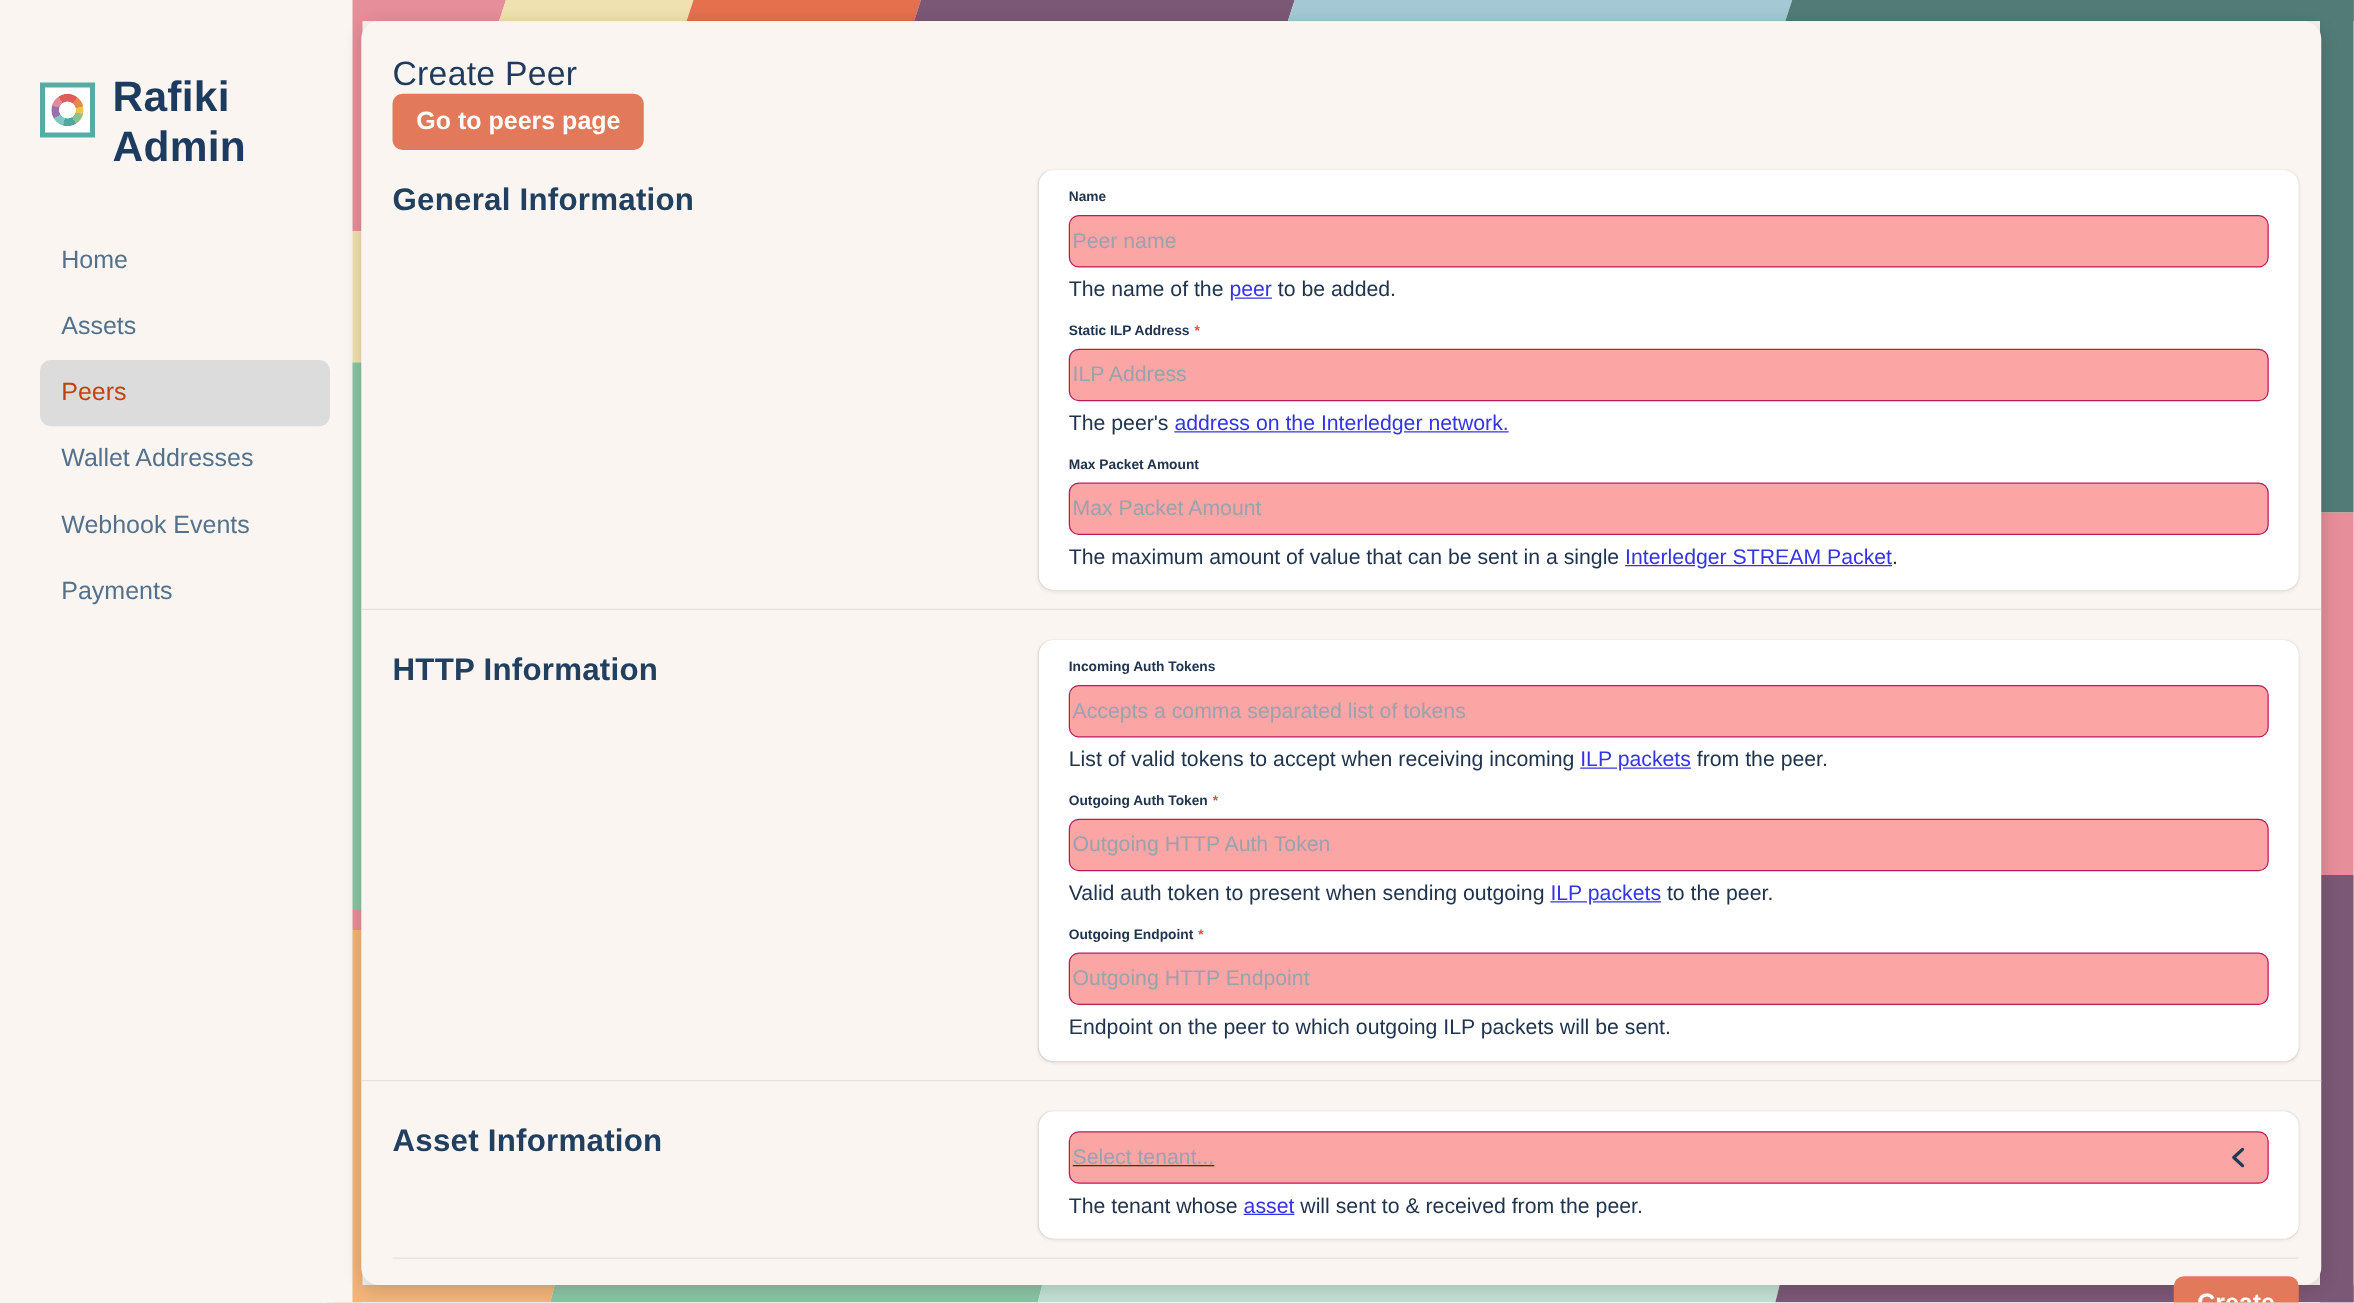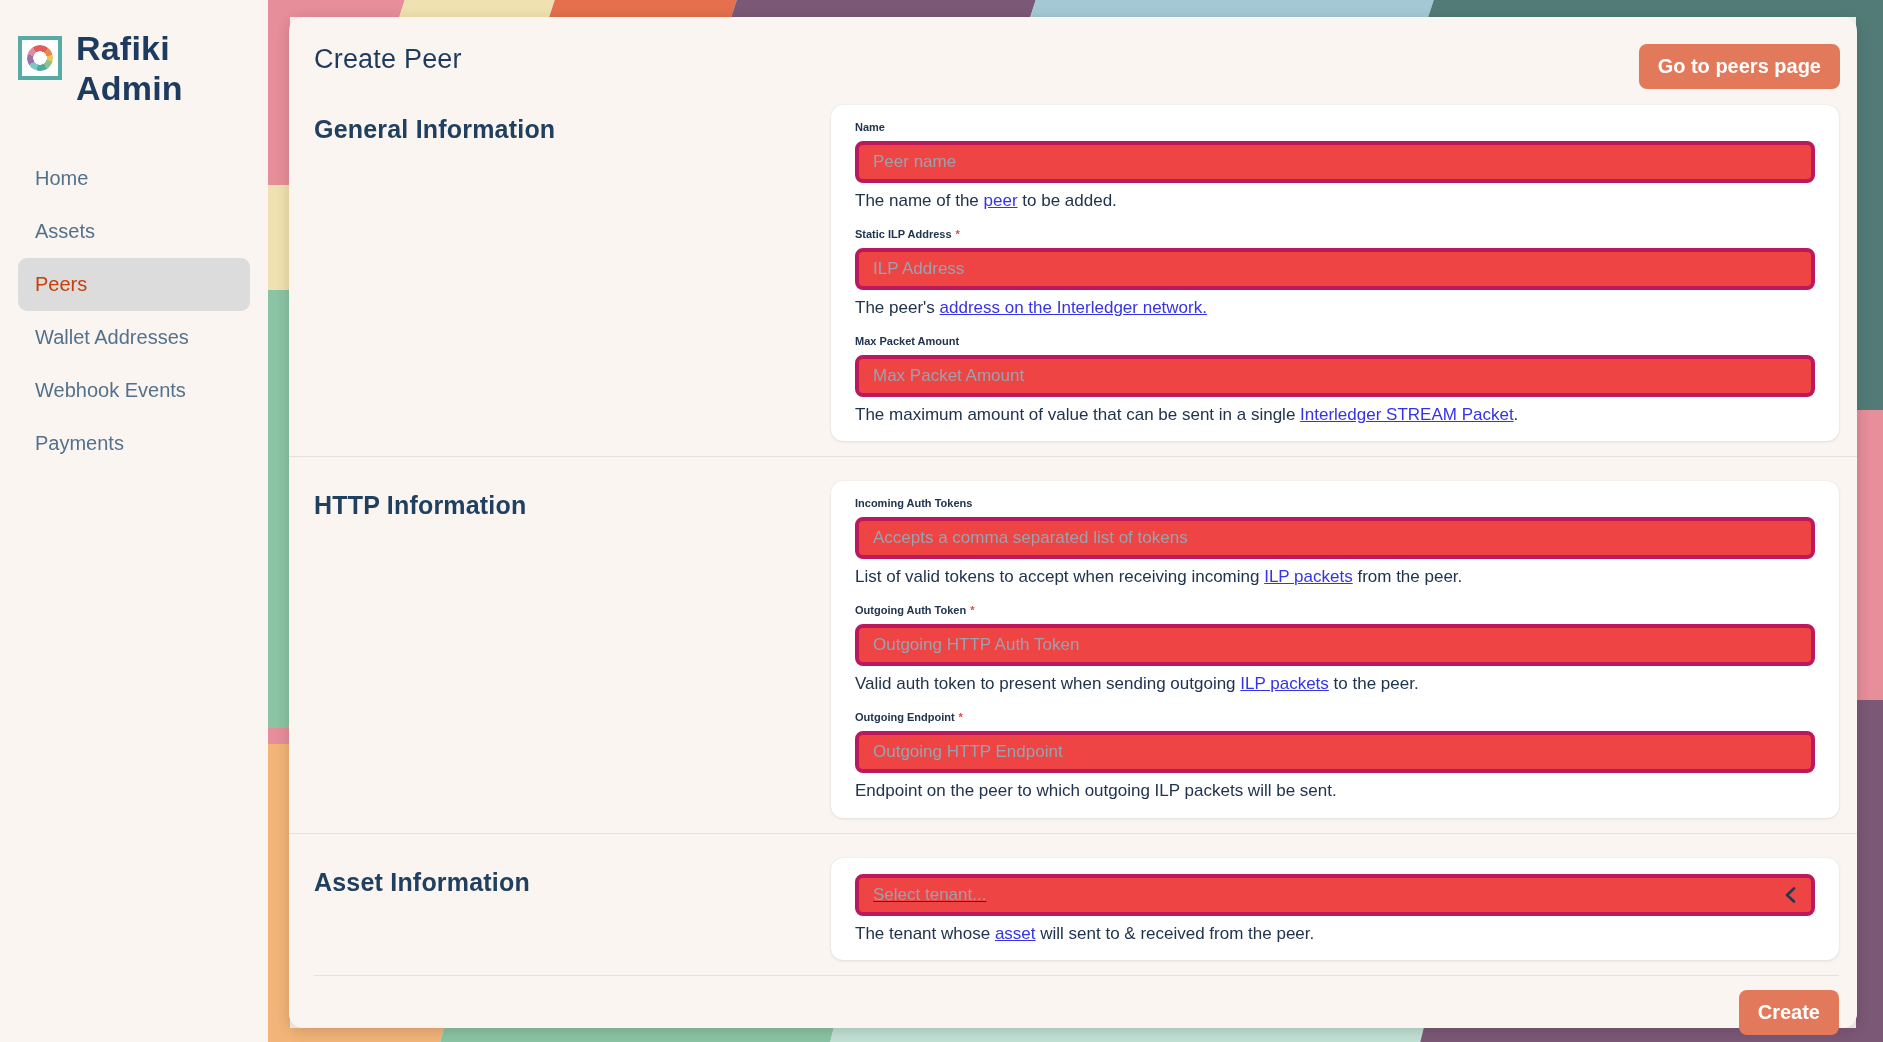--- a/index.html
+++ b/index.html
@@ -15,22 +15,22 @@
   .bg-top { position: absolute; left: 260px; top: 0; right: 0; height: 17px; display: flex; overflow: hidden; }
   .bg-top span { transform: skewX(-18deg); height: 100%; flex: 0 0 auto; }
   .bg-bottom { position: absolute; left: 260px; bottom: 0; right: 0; height: 14px; display: flex; overflow: hidden; }
   .bg-bottom span { transform: skewX(-14deg); height: 100%; flex: 0 0 auto; }
   .bg-left { position: absolute; left: 266px; top: 0; width: 24px; height: 1042px; }
   .bg-left div { width: 100%; }
   .bg-right { position: absolute; right: 0; top: 0; width: 27px; height: 1042px; }
   .bg-right div { width: 100%; }
   
   .sidebar {
-    position: absolute; left: 0; top: 0; width: 268px; height: 1042px;
-    background: #faf5f0; z-index: 2; padding: 28px 18px 0 18px;
+    position: absolute; left: 14px; top: 0; width: 268px; height: 1042px;
+    background: #faf5f0; z-index: 2; padding: 58px 18px 0 18px;
   }
   .brand { display: flex; gap: 14px; align-items: flex-start; }
   .logo-box {
     width: 44px; height: 44px; background: #ffffff;
     border: 4px solid #56aca5; display: flex; align-items: center; justify-content: center;
     flex: 0 0 auto; margin-top: 8px;
   }
   .logo-ring {
     width: 26px; height: 26px; border-radius: 50%;
     background: conic-gradient(#e25c5c 0 38deg,#e8884f 38deg 76deg,#eec44f 76deg 106deg,#8cc08c 106deg 148deg,#4fa89f 148deg 196deg,#7ec8c0 196deg 238deg,#9a6fae 238deg 286deg,#e28aa0 286deg 326deg,#e25c5c 326deg 360deg);
@@ -49,20 +49,21 @@
   
   .main-card {
     position: absolute; left: 289px; top: 17px; width: 1568px; height: 1011px;
     background: #faf5f1; border-radius: 14px; z-index: 2;
     box-shadow: 0 3px 14px rgba(40,30,30,.18);
     padding: 0;
   }
   .card-header {
     display: flex; justify-content: space-between; align-items: flex-start;
     padding: 27px 17px 8px 25px;
+    flex-direction: column;
   }
   .page-title { font-size: 27px; color: #1e3a5c; font-weight: 400; letter-spacing: .2px; }
   .btn {
     background: #e2795a; color: #fff; border: none; border-radius: 8px;
     font-family: inherit; font-size: 20px; font-weight: 600; cursor: pointer;
     padding: 11px 19px; line-height: 1.15;
   }
   .section { display: flex; align-items: flex-start; padding: 8px 18px 15px 25px; }
   .section + .section, .card-footer { border-top: 1px solid #e6e1da; }
   .section-heading {
@@ -74,22 +75,22 @@
     flex: 1 1 auto; background: #ffffff; border-radius: 12px;
     box-shadow: 0 1px 3px rgba(60,50,45,.10), 0 0 1px rgba(60,50,45,.12);
     padding: 16px 24px 15px 24px;
   }
   .section + .section .panel { margin-top: 16px; }
   .field { margin-bottom: 16px; }
   .field:last-child { margin-bottom: 0; }
   .field-label { font-size: 11px; font-weight: 700; color: #20344e; margin-bottom: 8px; }
   .req-star { color: #e04b44; margin-left: 4px; font-weight: 700; }
   .text-input {
-    width: 100%; height: 42px; border: 4px solid #be185d; border-radius: 8px;
-    padding: 0 14px; font-family: inherit; font-size: 17px; color: #333; background: #ef4444; outline: none;
+    width: 100%; height: 42px; border: 1px solid #be185d; border-radius: 8px;
+    padding: 0 2px; font-family: inherit; font-size: 17px; color: #333; background: #fca5a5; outline: none;
   }
   .text-input::placeholder { color: #9aa2ad; }
   .select-wrap { position: relative; }
   .select-wrap .text-input { padding-right: 44px; cursor: pointer; text-decoration: underline; }
   .chevron {
     position: absolute; right: 15px; top: 50%; transform: translateY(-50%);
     width: 18px; height: 18px; pointer-events: none;
   }
   .helper { margin-top: 7px; font-size: 17px; color: #20344e; line-height: 1.3; }
   .helper a { color: #3433e8; text-decoration: underline; cursor: pointer; }

